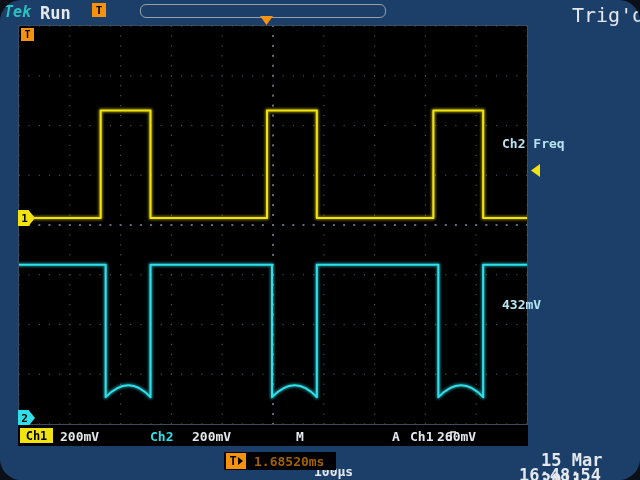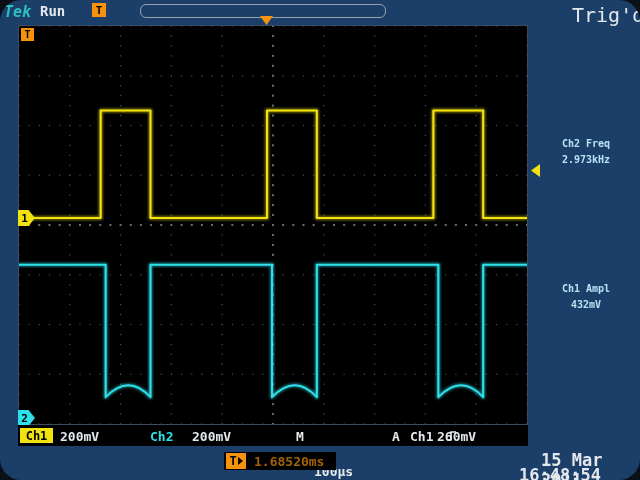--- a/index.html
+++ b/index.html
@@ -1,21 +1,21 @@
 <!DOCTYPE html>
 <html style="--bg: #1c3f6a; --screen: #000000; --ch1: #f2e30e; --ch2: #2ee0ea; --accent: #f5930f; --meas: #b5e3f2; --text: #e4e8ec; --tek: #2bc1c1;"><head>
 <meta charset="utf-8">
 <style>
   html,body{margin:0;padding:0;background:#0a0f18;}
   .stage{position:relative;width:640px;height:480px;background:var(--bg);
          font-family:"DejaVu Sans Mono",monospace;overflow:hidden;color:var(--text);border-radius:21px;}
   .abs{position:absolute;}
   
   .logo{left:4px;top:3px;color:var(--tek);font-size:15px;font-weight:bold;font-style:italic;}
-  .run{left:40px;top:3px;font-size:14px;font-weight:bold;color:var(--text);}
+  .run{left:40px;top:3px;font-size:17px;font-weight:bold;color:var(--text);}
   .trigd{left:572px;top:3px;font-size:20px;font-weight:normal;color:var(--text);}
   .t-mini{left:92px;top:3px;width:14px;height:14px;background:var(--accent);color:#000;
           font-size:11px;font-weight:bold;display:flex;align-items:center;justify-content:center;}
   .recbar{left:140px;top:4px;width:244px;height:12px;border:1px solid #97a1ab;border-radius:6px;}
   .trig-pos-arrow{left:260px;top:16px;width:13px;height:9px;background:var(--accent);
                   clip-path:polygon(0 0,100% 0,50% 100%);}
   
   .screen{left:18px;top:25px;width:510px;height:400px;background:var(--screen);
           border:1px solid #3b4c60;box-sizing:border-box;}
   .t-corner{left:21px;top:28px;width:13px;height:13px;background:var(--accent);color:#000;
@@ -26,21 +26,21 @@
   .ch1-arrow{left:18px;top:210px;background:var(--ch1);}
   .ch2-arrow{left:18px;top:410px;background:var(--ch2);}
   .trig-lvl-arrow{left:531px;top:164px;width:9px;height:13px;background:var(--ch1);
                   clip-path:polygon(100% 0,0 50%,100% 100%);}
   
   .tr{fill:none;stroke-linejoin:round;stroke-linecap:round;}
   .tr.ch1{stroke:var(--ch1);} .tr.ch2{stroke:var(--ch2);}
   .tr.crisp{stroke-width:2.1;}
   .tr.glow{stroke-width:4.6;opacity:.45;filter:url(#blur);}
   
-  .meas{width:108px;left:532px;text-align:center;color:var(--meas);font-size:10px;font-weight:bold;line-height:16px;}
+  .meas{width:108px;left:502px;text-align:left;color:var(--meas);font-size:13px;font-weight:bold;line-height:16px;}
   
   .statusbar{left:18px;top:425px;width:510px;height:21px;background:#000;}
   .badge-ch1{left:20px;top:428px;width:33px;height:15px;background:var(--ch1);color:#000;
              font-size:12px;font-weight:bold;display:flex;align-items:center;justify-content:center;}
   .st{top:429px;font-size:13px;font-weight:bold;color:var(--text);}
   .ch2lab{color:var(--ch2);}
   
   .hpos-box{left:224px;top:452px;width:112px;height:18px;background:#000;display:flex;align-items:center;}
   .t-badge{width:20px;height:16px;margin-left:2px;background:var(--accent);color:#000;font-size:12px;
            font-weight:bold;display:flex;align-items:center;justify-content:center;gap:1px;}
@@ -1078,22 +1078,20 @@
       <path class="tr crisp ch1" d="M0,193 L82,193 L82,85 L132,85 L132,193 L249,193 L249,85 L299,85 L299,193 L416,193 L416,85 L466,85 L466,193 L510,193"></path>
     </svg>
   </div>
 
   <div class="abs t-corner">T</div>
   <div class="abs ch-arrow ch1-arrow">1</div>
   <div class="abs ch-arrow ch2-arrow">2</div>
   <div class="abs trig-lvl-arrow"></div>
 
   <div class="abs meas" style="top:136px;">Ch2 Freq</div>
-  <div class="abs meas" style="top:152px;">2.973kHz</div>
-  <div class="abs meas" style="top:281px;">Ch1 Ampl</div>
   <div class="abs meas" style="top:297px;">432mV</div>
 
   <div class="abs statusbar"></div>
   <div class="abs badge-ch1">Ch1</div>
   <div class="abs st" style="left:60px;">200mV</div>
   <div class="abs st ch2lab" style="left:150px;">Ch2</div>
   <div class="abs st" style="left:192px;">200mV</div>
   <div class="abs st" style="left:296px;">M</div>
   <div class="abs st" style="left:314px;margin-top:35px;">100µs</div>
   <div class="abs st" style="left:392px;">A</div>

